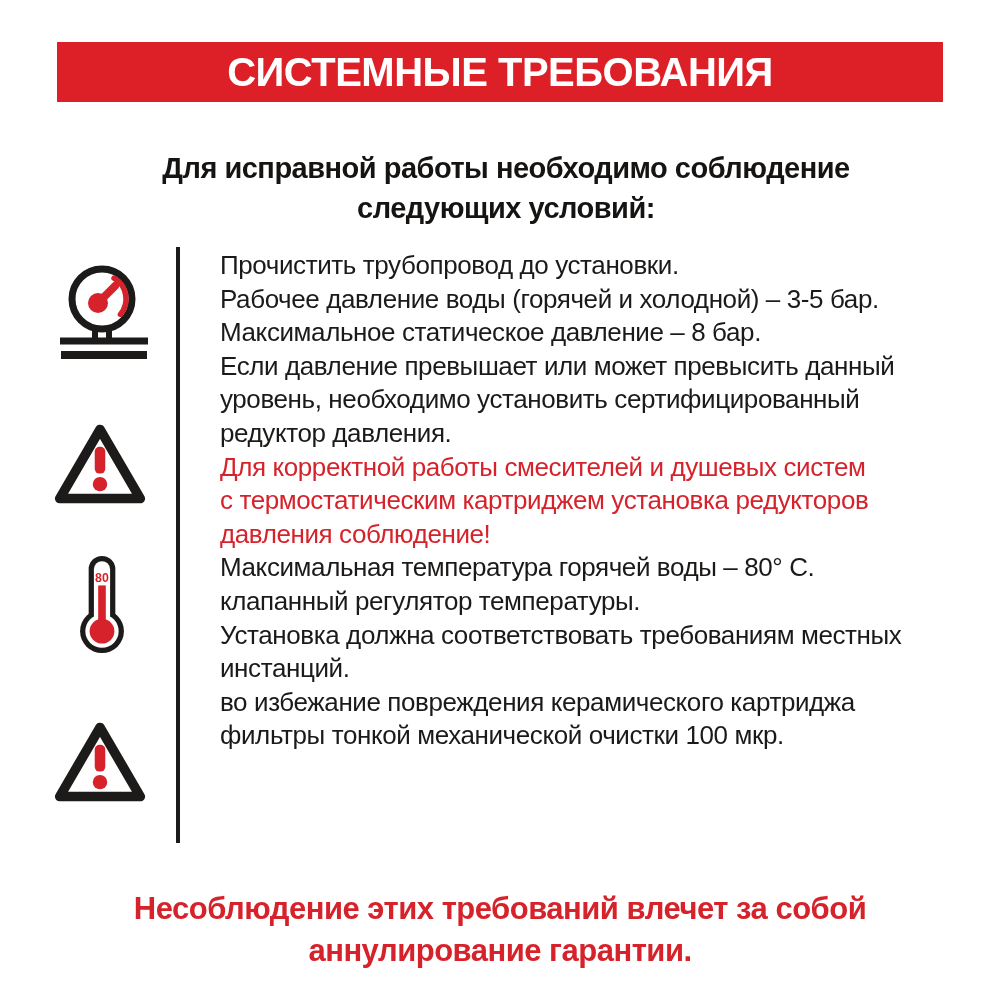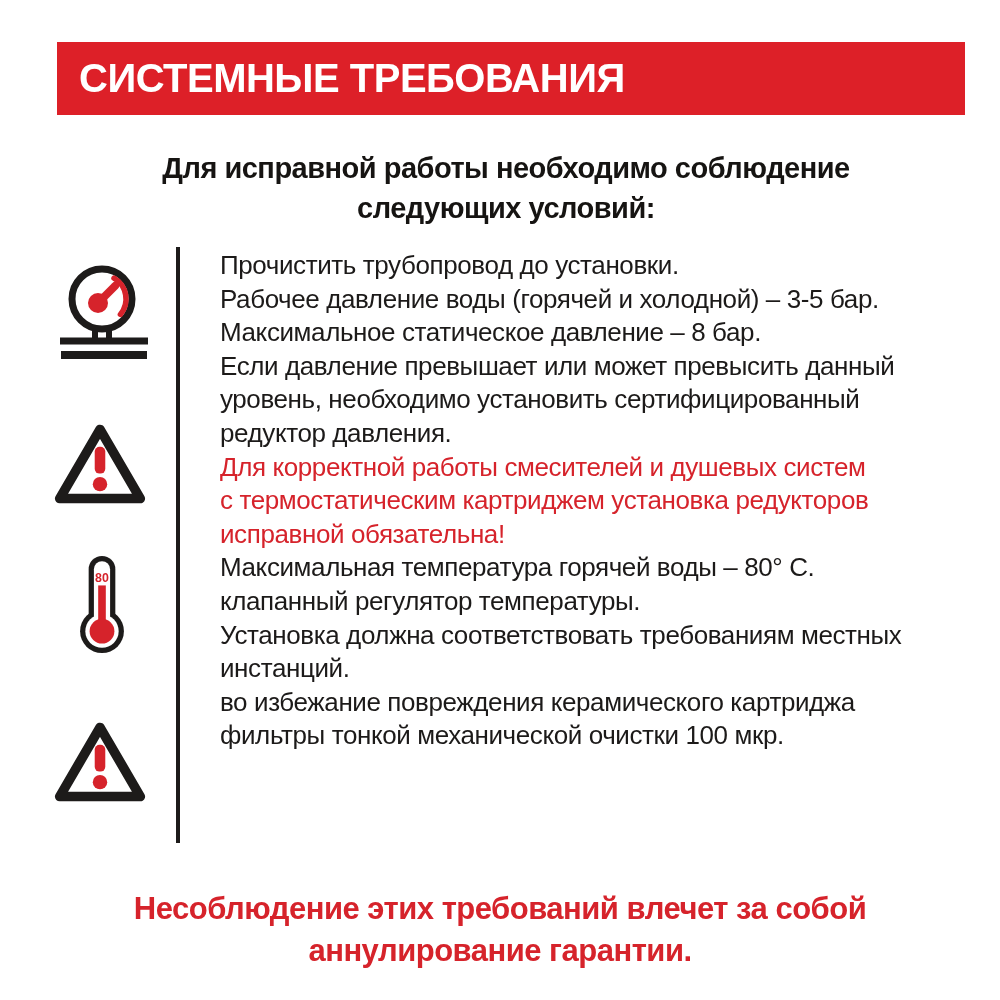--- a/index.html
+++ b/index.html
@@ -13,23 +13,23 @@
     background:#ffffff;
     font-family:"Liberation Sans", sans-serif;
     color:var(--ink);
     position:relative;
     overflow:hidden;
   }
   .page{position:absolute;inset:0;}
 
   
   .banner{
-    position:absolute;left:57px;top:42px;width:886px;height:73px;
+    position:absolute;left:57px;top:42px;width:886px;height:60px;
     background:var(--banner-red);
-    display:flex;align-items:center;padding-left:22px;
+    display:flex;align-items:center;justify-content:center;
   }
   .banner-title{
     color:#ffffff;font-weight:bold;font-size:40px;letter-spacing:-0.5px;
     white-space:nowrap;
   }
 
   
   .intro{
     position:absolute;left:6px;top:148px;width:1000px;
     text-align:center;font-weight:bold;font-size:29px;line-height:40px;
@@ -136,21 +136,21 @@
 
   <div class="req-list">
     <div class="req-line">Прочистить трубопровод до установки.</div>
     <div class="req-line">Рабочее давление воды (горячей и холодной) – 3-5 бар.</div>
     <div class="req-line">Максимальное статическое давление – 8 бар.</div>
     <div class="req-line">Если давление превышает или может превысить данный</div>
     <div class="req-line">уровень, необходимо установить сертифицированный</div>
     <div class="req-line">редуктор давления.</div>
     <div class="req-line red">Для корректной работы смесителей и душевых систем</div>
     <div class="req-line red">с термостатическим картриджем установка редукторов</div>
-    <div class="req-line red">исправной обязательна!</div>
+    <div class="req-line red">давления соблюдение!</div>
     <div class="req-line">Максимальная температура горячей воды – 80° С.</div>
     <div class="req-line">клапанный регулятор температуры.</div>
     <div class="req-line">Установка должна соответствовать требованиям местных</div>
     <div class="req-line">инстанций.</div>
     <div class="req-line">во избежание повреждения керамического картриджа</div>
     <div class="req-line">фильтры тонкой механической очистки 100 мкр.</div>
   </div>
 
   <div class="footer">
     <div>Несоблюдение этих требований влечет за собой</div>

